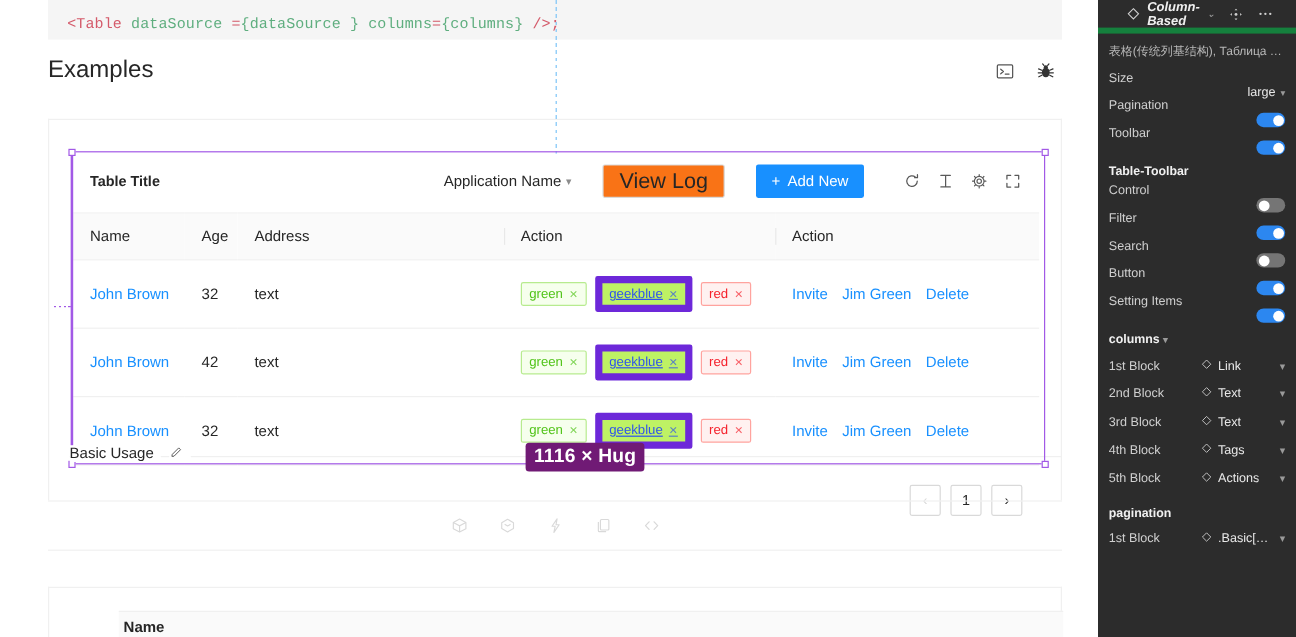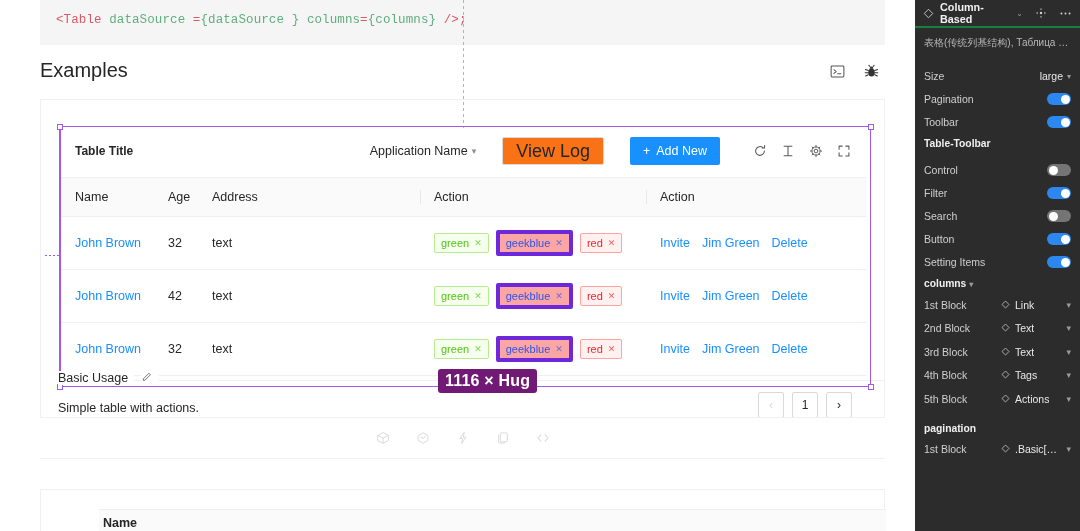--- a/index.html
+++ b/index.html
@@ -32,21 +32,21 @@
     white-space: pre;
     color: #c41d7f;
   }
   .tok-tag { color: #d45a6a; }
   .tok-attr { color: #5fae7f; }
   .tok-val { color: #5fae7f; }
   .tok-punc { color: #d45a6a; }
 
   
   .examples-head {
-    position: absolute; left: 40px; top: 45px; width: 845px; height: 54px;
+    position: absolute; left: 40px; top: 33px; width: 845px; height: 54px;
     background: #ffffff;
   }
   .examples-title {
     position: absolute; left: 0px; top: 14px;
     font-size: 20px; color: #262626; font-weight: 400;
   }
   .examples-icons {
     position: absolute; right: 4px; top: 16px;
     display: flex; gap: 14px; align-items: center;
   }
@@ -109,21 +109,21 @@
   }
   .lnk { color:#1890ff; }
   .lnk + .lnk { margin-left: 12px; }
   .tag {
     display:inline-flex; align-items:center; gap:5px;
     font-size: 11px; padding: 1px 6px; border-radius: 2px; margin-right: 7px;
     line-height: 16px;
   }
   .tag .x { font-size: 9px; opacity:.7; }
   .tag-green { color:#52c41a; background:#f6ffed; border:1px solid #b7eb8f; }
-  .tag-geekblue { color:#2f54eb; background:#fca5a5; border:4px solid #6d28d9; }
+  .tag-geekblue { color:#2f54eb; background:#bef264; border:6px solid #6d28d9;text-decoration:underline; }
   .tag-red { color:#f5222d; background:#fff1f0; border:1px solid #ffa39e; }
 
   
   .pager { display:flex; justify-content:flex-end; align-items:center; gap:8px; padding: 16px 14px 0 0; }
   .pg {
     width:26px; height:26px; border:1px solid #d9d9d9; border-radius:2px;
     display:flex; align-items:center; justify-content:center;
     font-size:12px; color:#262626; background:#fff;
   }
   .pg.disabled { color:#d9d9d9; }
@@ -191,33 +191,35 @@
     padding:3px 7px; border-radius:3px; letter-spacing:.2px;
   }
 
   
   #panel {
     position:absolute; right:0; top:0; width:165px; height:531px;
     background:#2c2c2c; color:#d9d9d9;
     font-size:10.5px;
   }
   .p-head {
-    display:flex; align-items:center; height:28px; padding:0 8px; gap:6px;
-    border-bottom:2px solid #15803d;
+    display:flex; align-items:center; height:28px; padding:0 24px; gap:6px;
+    border-bottom:5px solid #15803d;
+    font-style:italic;
   }
   .p-head .title { font-weight:bold; font-size:10.8px; color:#f0f0f0; }
   .p-head .spacer { margin-left:auto; }
   .p-icon { color:#d0d0d0; display:flex; align-items:center; justify-content:center; }
   .p-desc {
     padding: 8px 9px 9px 9px; color:#b8b8b8; font-size:10px;
     white-space:nowrap; overflow:hidden; text-overflow:ellipsis;
   }
   .p-row {
-    display:flex; align-items:flex-end; height:23px; padding:0 9px;
+    display:flex; align-items:flex-start; height:23px; padding:0 9px;
     color:#cfcfcf;
+    flex-direction:column;
   }
   .p-row .lbl { flex: 0 0 auto; }
   .p-row .val { margin-left:auto; display:flex; align-items:center; gap:4px; color:#e8e8e8; }
   .p-group {
     padding: 10px 9px 4px 9px; font-weight:bold; color:#f0f0f0; font-size:10.3px;
   }
   .toggle {
     width:24px; height:12px; border-radius:6px; position:relative; flex:0 0 auto;
   }
   .toggle.on { background:#2c87f0; }
@@ -409,21 +411,20 @@
         <div class="cap-rule"></div>
         <div class="cap-title-row" style="position:relative; z-index:1;">
           <span class="cap-title">Basic Usage</span>
           <span style="background:#fff; padding-right:6px; display:flex; align-items:center;">
             <svg width="12" height="12" viewBox="0 0 16 16" fill="none" stroke="#595959" stroke-width="1.1">
               <path d="M3 12.4 L3.4 10.2 L10.6 3 L12.6 5 L5.4 12.2 L3 12.4z" stroke-linejoin="round"></path>
             </svg>
           </span>
         </div>
       </div>
-      <div class="cap-desc">Simple table with actions.</div>
     </div>
 
     <div class="iconrow">
       <span>
         <svg width="14" height="14" viewBox="0 0 16 16" fill="none" stroke="#d9d9d9" stroke-width="1.1">
           <path d="M8 1.8 L14 5 L14 11 L8 14.2 L2 11 L2 5z" stroke-linejoin="round"></path>
           <path d="M2 5 L8 8.2 L14 5 M8 8.2 L8 14.2"></path>
         </svg>
       </span>
       <span>

